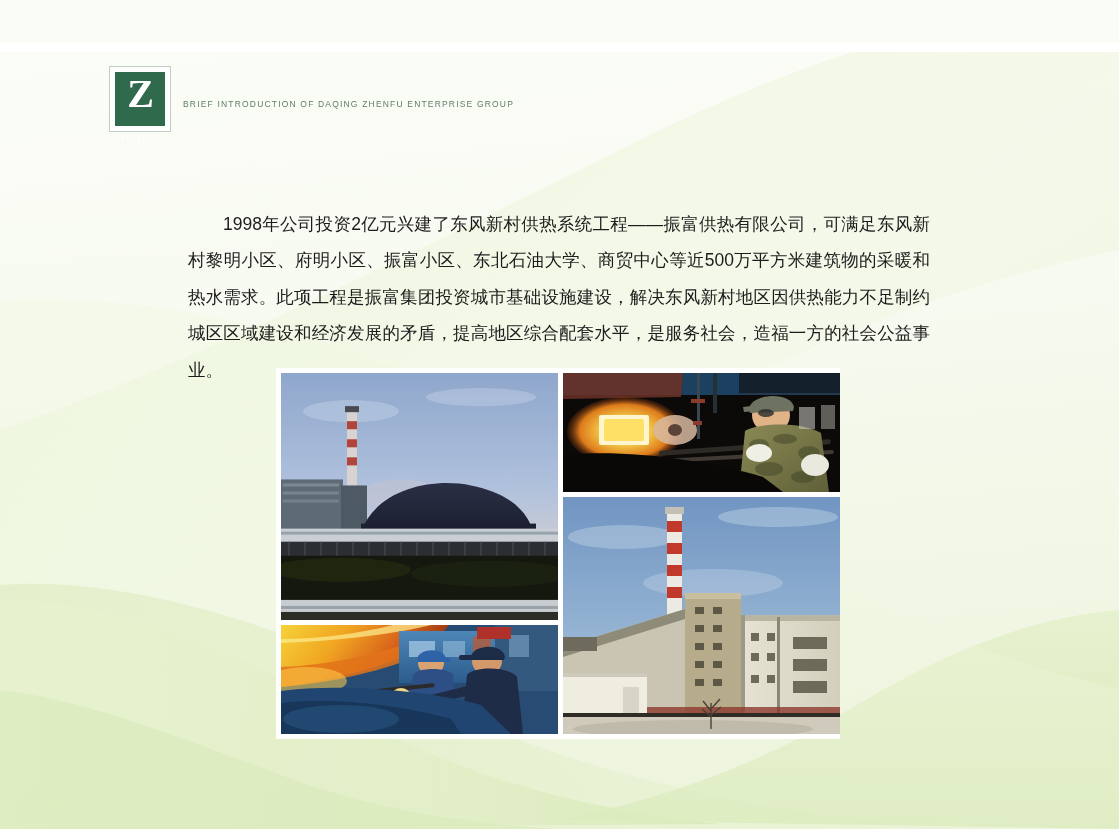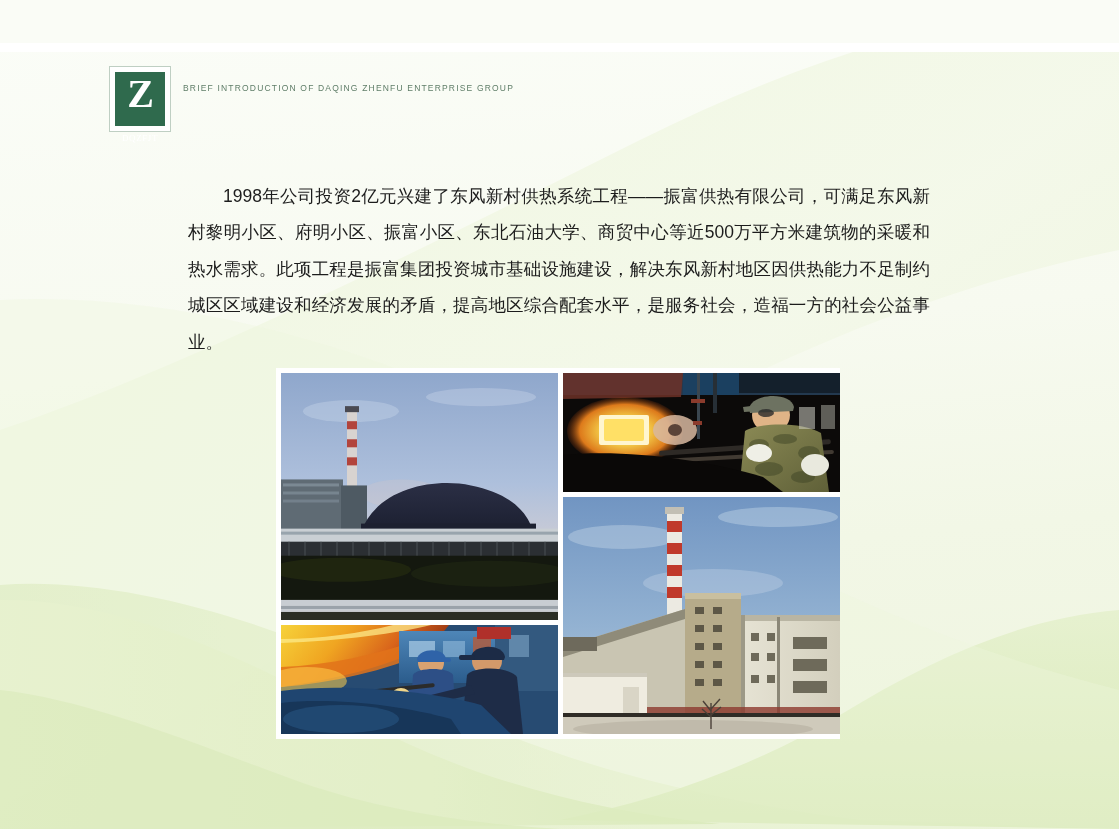--- a/index.html
+++ b/index.html
@@ -101,29 +101,29 @@
     line-height: 34px;
     font-weight: bold;
     letter-spacing: 1px;
     white-space: nowrap;
   }
   .brand-sub {
     color: #5f7d68;
     font-size: 8.5px;
     line-height: 12px;
     letter-spacing: 1.18px;
-    margin-top: 4px;
+    margin-top: 20px;
     white-space: nowrap;
   }
 
   
   .body-copy {
     position: absolute;
     left: 188px;
-    top: 160px;
+    top: 188px;
     width: 742px;
     color: #1c1c1c;
     font-size: 17.5px;
     line-height: 36.5px;
     text-align: justify;
     text-justify: inter-character;
     text-indent: 2em;
   }
 
   

